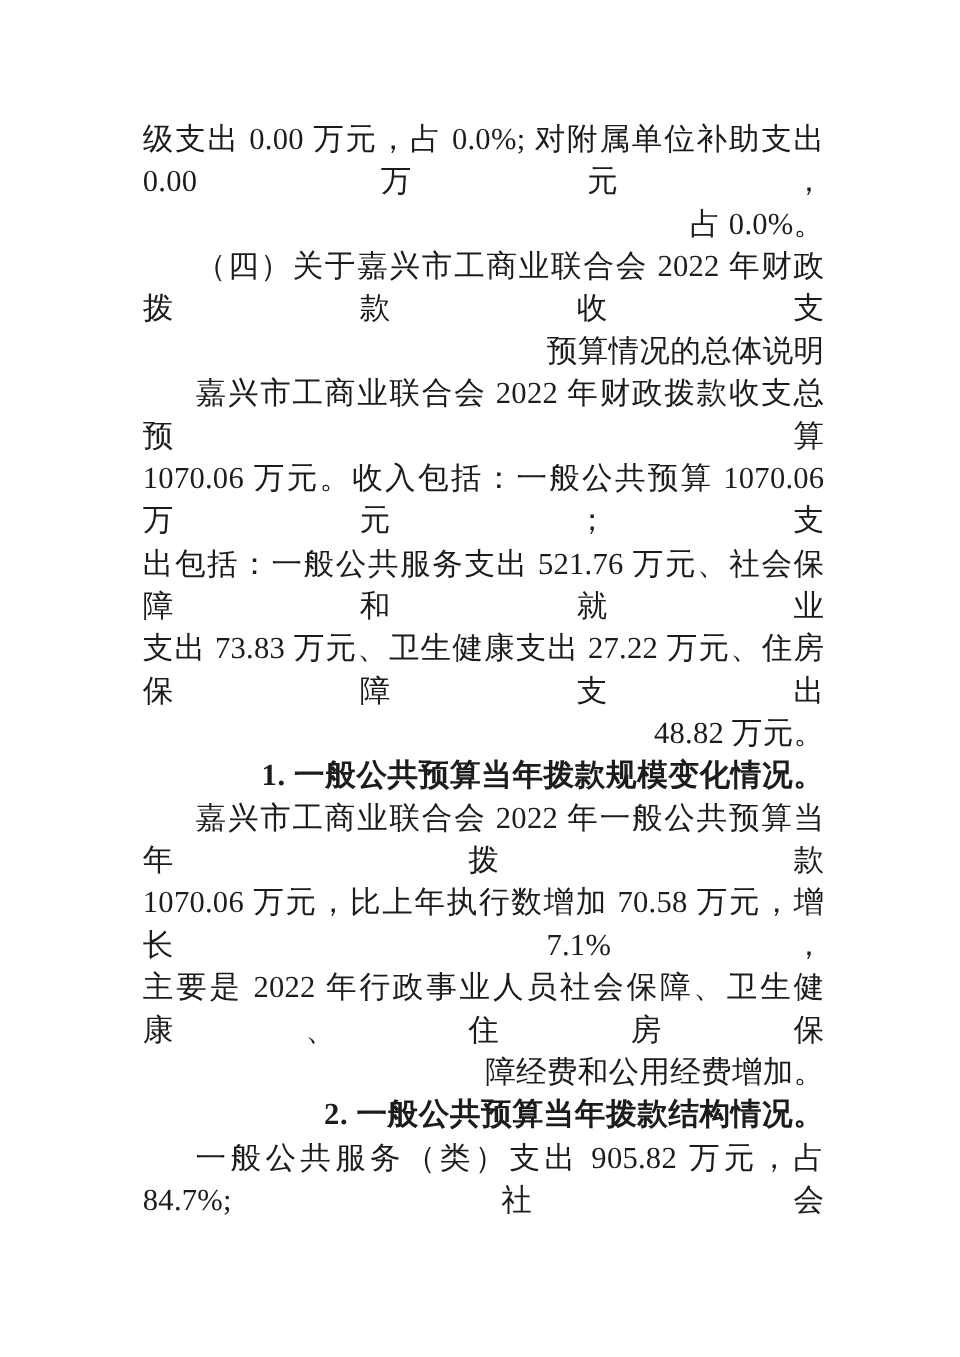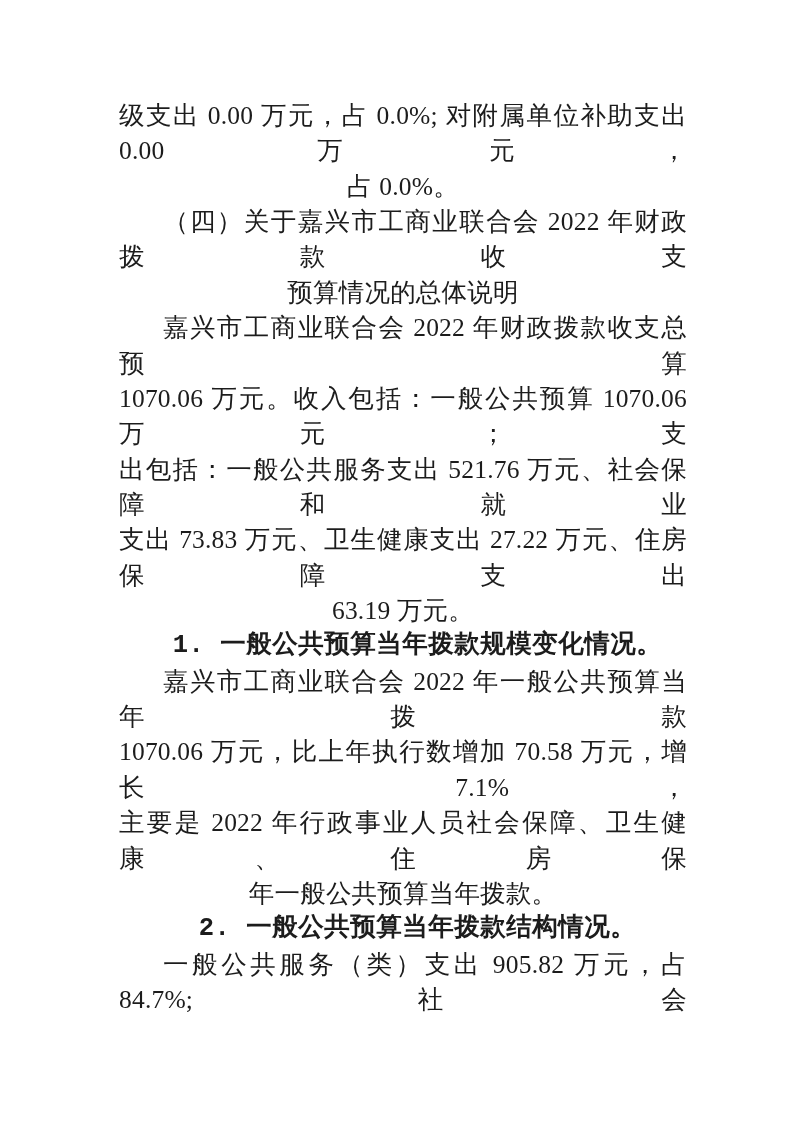--- a/index.html
+++ b/index.html
@@ -21,55 +21,55 @@
     left:119px;
     top:98px;
     width:568px;
     font-size:25.5px;
     line-height:35.36px;
     color:var(--ink);
     letter-spacing:0.2px;
   }
   .ln{
     white-space:nowrap;
-    text-align:center;
+    text-align:right;
   }
   
   .j{
     white-space:normal;
     text-align:justify;
     text-align-last:justify;
     -moz-text-align-last:justify;
   }
   
   .ib{ text-indent:44px; }
   
   .ih{ text-indent:29px; }
   .hd{
     font-weight:bold;
-    font-family:Liberation Mono, monospace;
+    font-family:Liberation Serif, serif;
     letter-spacing:0.5px;
   }
 </style>
 </head>
 <body>
 
 <div class="page">
   <div class="doc">
     <div class="ln j">级支出 0.00 万元，占 0.0%; 对附属单位补助支出 0.00 万元，</div>
     <div class="ln">占 0.0%。</div>
     <div class="ln ib j">（四）关于嘉兴市工商业联合会 2022 年财政拨款收支</div>
     <div class="ln">预算情况的总体说明</div>
     <div class="ln ib j">嘉兴市工商业联合会 2022 年财政拨款收支总预算</div>
     <div class="ln j">1070.06 万元。收入包括：一般公共预算 1070.06 万元；支</div>
     <div class="ln j">出包括：一般公共服务支出 521.76 万元、社会保障和就业</div>
     <div class="ln j">支出 73.83 万元、卫生健康支出 27.22 万元、住房保障支出</div>
-    <div class="ln">63.19 万元。</div>
+    <div class="ln">48.82 万元。</div>
     <div class="ln hd ih">1. 一般公共预算当年拨款规模变化情况。</div>
     <div class="ln ib j">嘉兴市工商业联合会 2022 年一般公共预算当年拨款</div>
     <div class="ln j">1070.06 万元，比上年执行数增加 70.58 万元，增长 7.1%，</div>
     <div class="ln j">主要是 2022 年行政事业人员社会保障、卫生健康、住房保</div>
-    <div class="ln">年一般公共预算当年拨款。</div>
+    <div class="ln">障经费和公用经费增加。</div>
     <div class="ln hd ih">2. 一般公共预算当年拨款结构情况。</div>
     <div class="ln ib j">一般公共服务（类）支出 905.82 万元，占 84.7%; 社会</div>
 
   </div>
 </div>
 
 </body></html>

